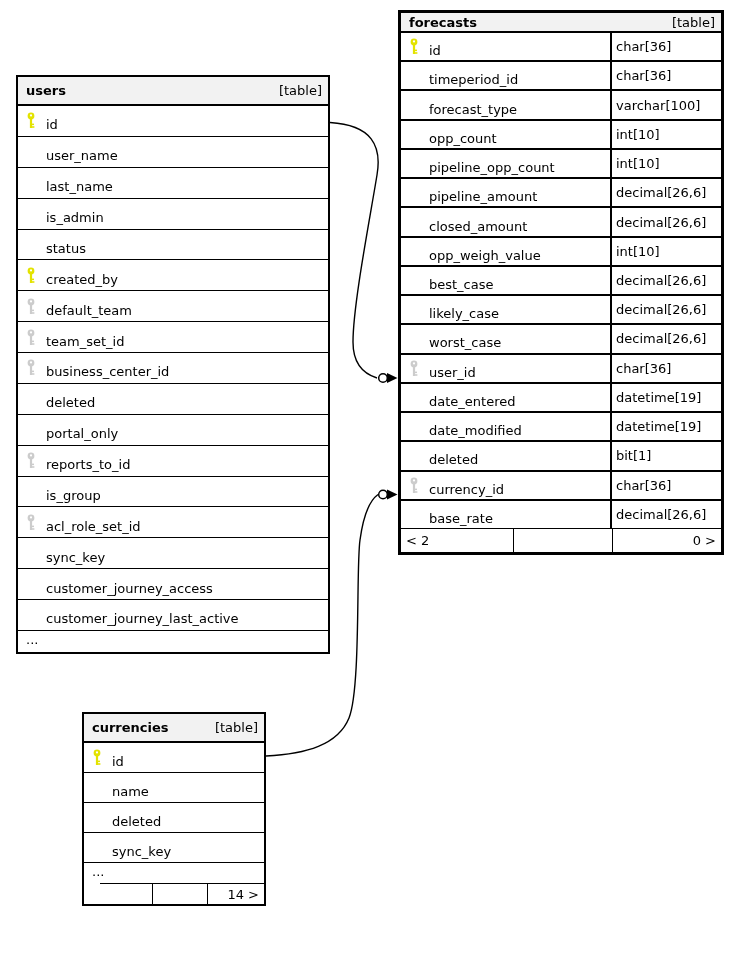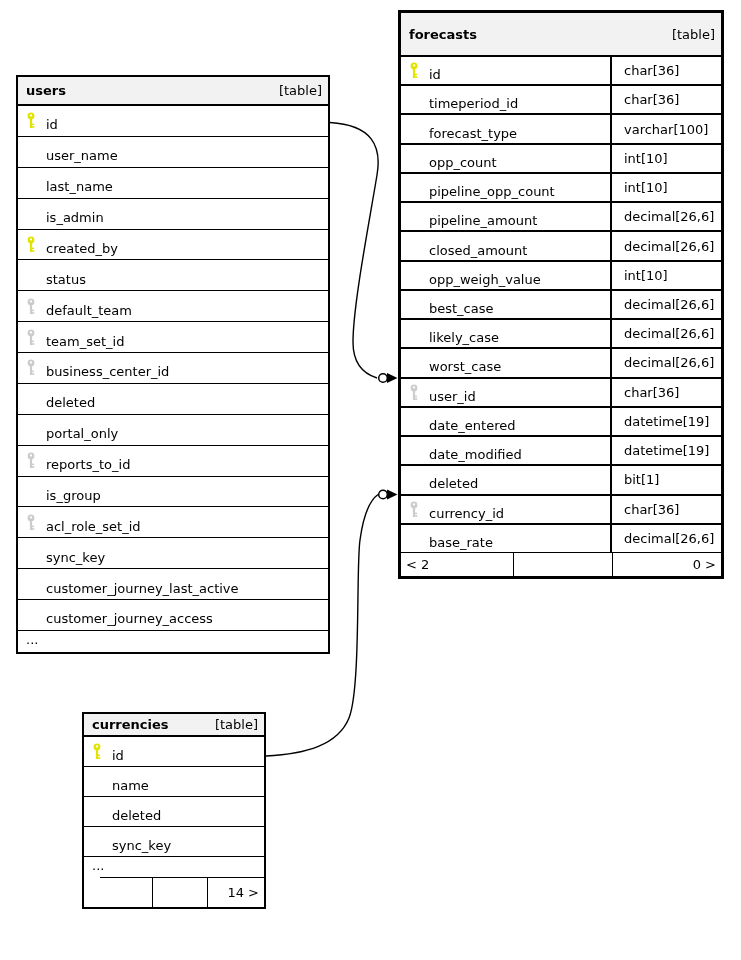--- a/index.html
+++ b/index.html
@@ -35,21 +35,21 @@
   .trow { display:flex; align-items:center; flex:1; min-height:0; }
   .trow + .trow { border-top:1.5px solid #000; }
   .focus .trow + .trow { border-top-width:2px; }
 
   .keycell { width:28px; padding-left:8px; flex:none; display:flex; align-items:center; }
   .cname { flex:1; white-space:nowrap; overflow:hidden;margin-top:8px; }
   .ctype {
     width:111px; flex:none; align-self:stretch;
     display:flex; align-items:center;
     border-left:2px solid #000;
-    padding-left:12px;
+    padding-left:4px;
     white-space:nowrap;
   }
 
   .tellipsis {
     border-top:1.5px solid #000;
     padding:1px 0 0 8px;
   }
   .tfoot { display:flex; border-top:1.5px solid #000; }
   .tfoot .fcell {
     display:flex; align-items:center;
@@ -62,32 +62,32 @@
   #table-users { left:16px; top:75px; width:314px; }
   #table-users .thead { height:29px; }
   #table-users .tbody { height:524px; }
   #table-users .tellipsis { height:22px; }
   #table-users .tfoot { height:24px; }
   #table-users .f-left { width:113px; }
   #table-users .f-mid  { width:83px; }
 
   
   #table-forecasts { left:398px; top:10px; width:326px; }
-  #table-forecasts .thead { height:44px; border-bottom-width:2px; }
+  #table-forecasts .thead { height:20px; border-bottom-width:2px; }
   #table-forecasts .tbody { height:495px; }
   #table-forecasts .tfoot { height:24px; }
   #table-forecasts .f-left { width:113px; }
   #table-forecasts .f-mid  { width:99px; }
 
   
   #table-currencies { left:82px; top:712px; width:184px; }
-  #table-currencies .thead { height:23px; }
+  #table-currencies .thead { height:29px; }
   #table-currencies .tbody { height:119px; }
   #table-currencies .tellipsis { height:21px; }
-  #table-currencies .tfoot { height:30px;margin-left:16px; }
+  #table-currencies .tfoot { height:21px;margin-left:16px; }
   #table-currencies .f-left { width:53px; }
   #table-currencies .f-mid  { width:55px; }
 
   #connector-layer {
     position:absolute; left:0; top:0;
     width:741px; height:960px;
     pointer-events:none;
   }
 
   #generated-note {
@@ -122,36 +122,36 @@
       </div>
       <div class="trow">
         <span class="keycell"></span>
         <span class="cname">last_name</span>
       </div>
       <div class="trow">
         <span class="keycell"></span>
         <span class="cname">is_admin</span>
       </div>
       <div class="trow">
+        <span class="keycell"></span>
+        <span class="cname">status</span>
+      </div>
+      <div class="trow">
         <span class="keycell">
           <svg width="10" height="17" viewBox="0 0 10 17">
             <circle cx="5" cy="4" r="3.4" fill="#e3e300"></circle>
             <rect x="3.9" y="6.5" width="2.2" height="9.5" fill="#e3e300"></rect>
             <rect x="6" y="11.6" width="2" height="1.5" fill="#e3e300"></rect>
             <rect x="6" y="14.2" width="2.4" height="1.6" fill="#e3e300"></rect>
             <circle cx="5" cy="3.4" r="1.1" fill="#ffffff"></circle>
           </svg>
         </span>
         <span class="cname">created_by</span>
       </div>
       <div class="trow">
-        <span class="keycell"></span>
-        <span class="cname">status</span>
-      </div>
-      <div class="trow">
         <span class="keycell">
           <svg width="10" height="17" viewBox="0 0 10 17">
             <circle cx="5" cy="4" r="3.4" fill="#cccccc"></circle>
             <rect x="3.9" y="6.5" width="2.2" height="9.5" fill="#cccccc"></rect>
             <rect x="6" y="11.6" width="2" height="1.5" fill="#cccccc"></rect>
             <rect x="6" y="14.2" width="2.4" height="1.6" fill="#cccccc"></rect>
             <circle cx="5" cy="3.4" r="1.1" fill="#ffffff"></circle>
           </svg>
         </span>
         <span class="cname">default_team</span>
@@ -215,25 +215,25 @@
           </svg>
         </span>
         <span class="cname">acl_role_set_id</span>
       </div>
       <div class="trow">
         <span class="keycell"></span>
         <span class="cname">sync_key</span>
       </div>
       <div class="trow">
         <span class="keycell"></span>
+        <span class="cname">customer_journey_access</span>
+      </div>
+      <div class="trow">
+        <span class="keycell"></span>
         <span class="cname">customer_journey_last_active</span>
-      </div>
-      <div class="trow">
-        <span class="keycell"></span>
-        <span class="cname">customer_journey_access</span>
       </div>
     </div>
   <div class="tellipsis">...</div>
 </div>
 
 <div class="table focus" id="table-forecasts">
   <div class="thead">
     <span class="tname">forecasts</span>
     <span class="tbadge">[table]</span>
   </div>

